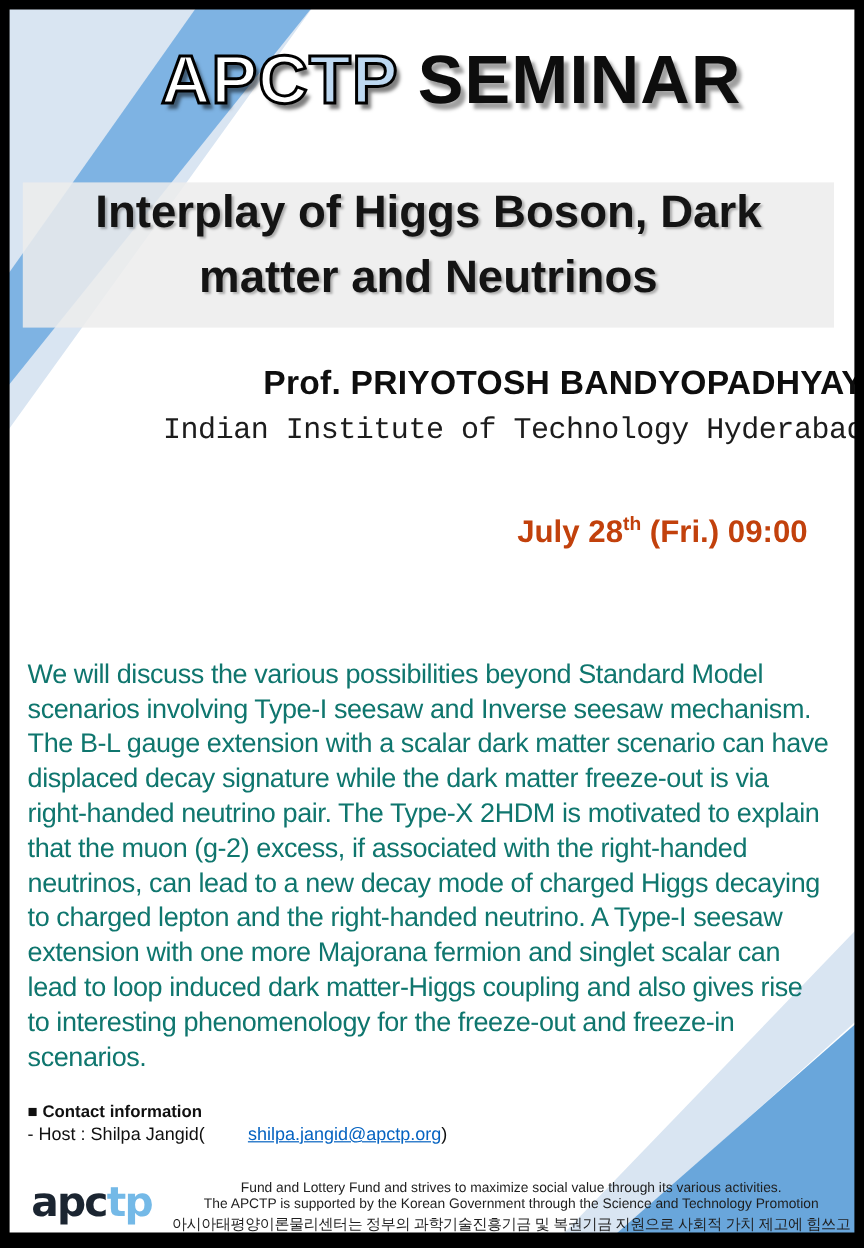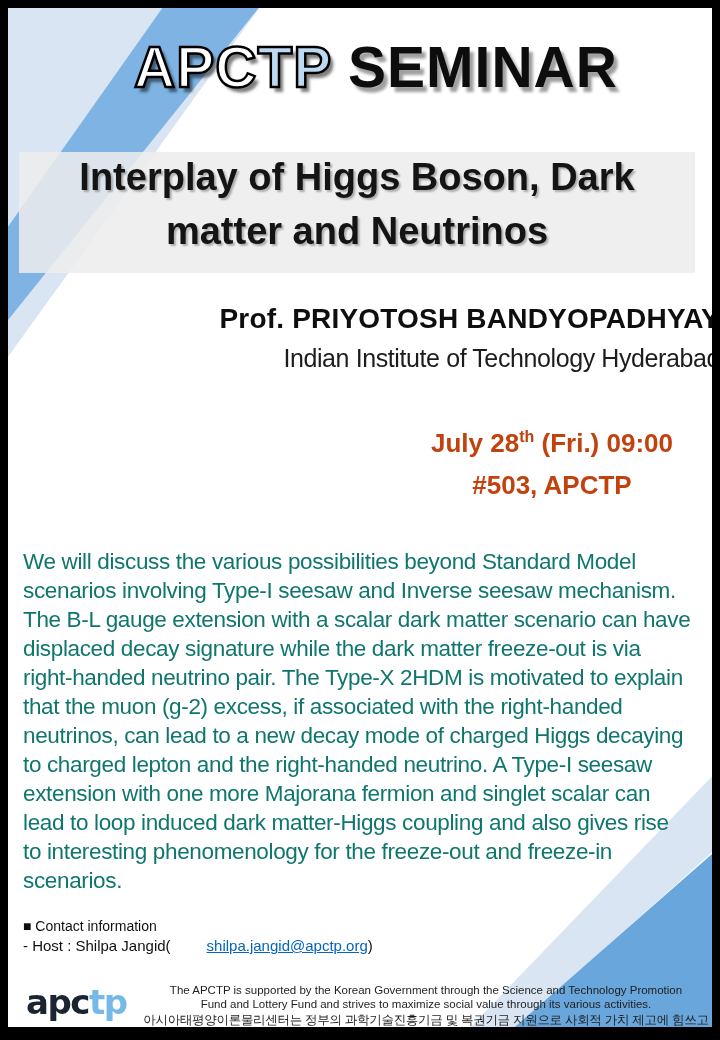--- a/index.html
+++ b/index.html
@@ -40,36 +40,36 @@
   .title{
     position:absolute;left:19px;top:152px;width:676px;height:103px;z-index:5;
     margin:0;display:flex;align-items:center;justify-content:center;
     font-size:38px;line-height:54px;font-weight:bold;color:#141414;
     text-align:center;white-space:pre-line;
     text-shadow:2px 2px 2px rgba(0,0,0,0.28);
   }
   
   .speaker{position:absolute;top:303px;left:0;width:720px;text-align:right;z-index:5;}
   .speaker .name{font-size:28px;font-weight:bold;color:#0e0e0e;letter-spacing:0.2px;}
-  .speaker .affil{margin-top:9px;font-size:25px;color:#1c1c1c;letter-spacing:-0.4px;}
+  .speaker .affil{margin-top:9px;font-size:25px;color:#1c1c1c;letter-spacing:-0.4px;font-family:Liberation Mono, monospace;}
   
   .schedule{
     position:absolute;top:424px;right:47px;z-index:5;
     text-align:center;font-weight:bold;font-size:26px;line-height:38px;color:#c2410c;
   }
   .schedule .sup{font-size:16px;position:relative;top:-10px;}
   
   .abstract{
     position:absolute;left:23px;top:547px;width:690px;z-index:5;
     font-size:22.5px;line-height:29px;color:#0f766e;
     letter-spacing:-0.35px;white-space:pre-line;
   }
   
   .contact{position:absolute;left:23px;top:918px;z-index:5;color:#101010;}
-  .c-head{font-size:14px;font-weight:normal;}
+  .c-head{font-size:14px;font-weight:bold;}
   .c-host{font-size:15px;margin-top:3px;}
   .email{color:#0563c1;text-decoration:underline;cursor:pointer;margin-left:36px;}
   
   .logo{
     position:absolute;left:26px;top:980px;z-index:5;
     font-family:"DejaVu Sans","Liberation Sans",sans-serif;
     font-size:34px;font-weight:bold;letter-spacing:-1.5px;line-height:44px;
   }
   .l-d{color:#1b2531;}
   .l-b{color:#74b9e7;}
@@ -100,21 +100,20 @@
   <h1 class="title">Interplay of Higgs Boson, Dark
 matter and Neutrinos</h1>
 
   <div class="speaker">
     <div class="name">Prof. PRIYOTOSH BANDYOPADHYAY</div>
     <div class="affil">Indian Institute of Technology Hyderabad</div>
   </div>
 
   <div class="schedule">
     <div><span>July 28</span><span class="sup">th</span><span> (Fri.) 09:00</span></div>
-    <div>#503, APCTP</div>
   </div>
 
   <div class="abstract">We will discuss the various possibilities beyond Standard Model
 scenarios involving Type-I seesaw and Inverse seesaw mechanism.
 The B-L gauge extension with a scalar dark matter scenario can have
 displaced decay signature while the dark matter freeze-out is via
 right-handed neutrino pair. The Type-X 2HDM is motivated to explain
 that the muon (g-2) excess,  if associated with the right-handed
 neutrinos, can lead to a new decay mode of charged Higgs decaying
 to  charged lepton and the right-handed neutrino. A Type-I seesaw
@@ -126,19 +125,19 @@
   <div class="contact">
     <div class="c-head"><span>■</span> <span>Contact information</span></div>
     <div class="c-host"><span>- Host : Shilpa Jangid(</span><a class="email" href="#">shilpa.jangid@apctp.org</a><span>)</span></div>
   </div>
 
   <div class="logo">
     <span class="l-d">apc</span><span class="l-b">tp</span>
   </div>
 
   <div class="f-text">
+    <div class="f1">Fund and Lottery Fund and strives to maximize social value through its various activities.</div>
     <div class="f1">The APCTP is supported by the Korean Government through the Science and Technology Promotion</div>
-    <div class="f1">Fund and Lottery Fund and strives to maximize social value through its various activities.</div>
     <div class="f2">아시아태평양이론물리센터는 정부의 과학기술진흥기금 및 복권기금 지원으로 사회적 가치 제고에 힘쓰고 있습니다.</div>
   </div>
 
   <div class="frame"></div>
 </div>
 
 </body></html>

